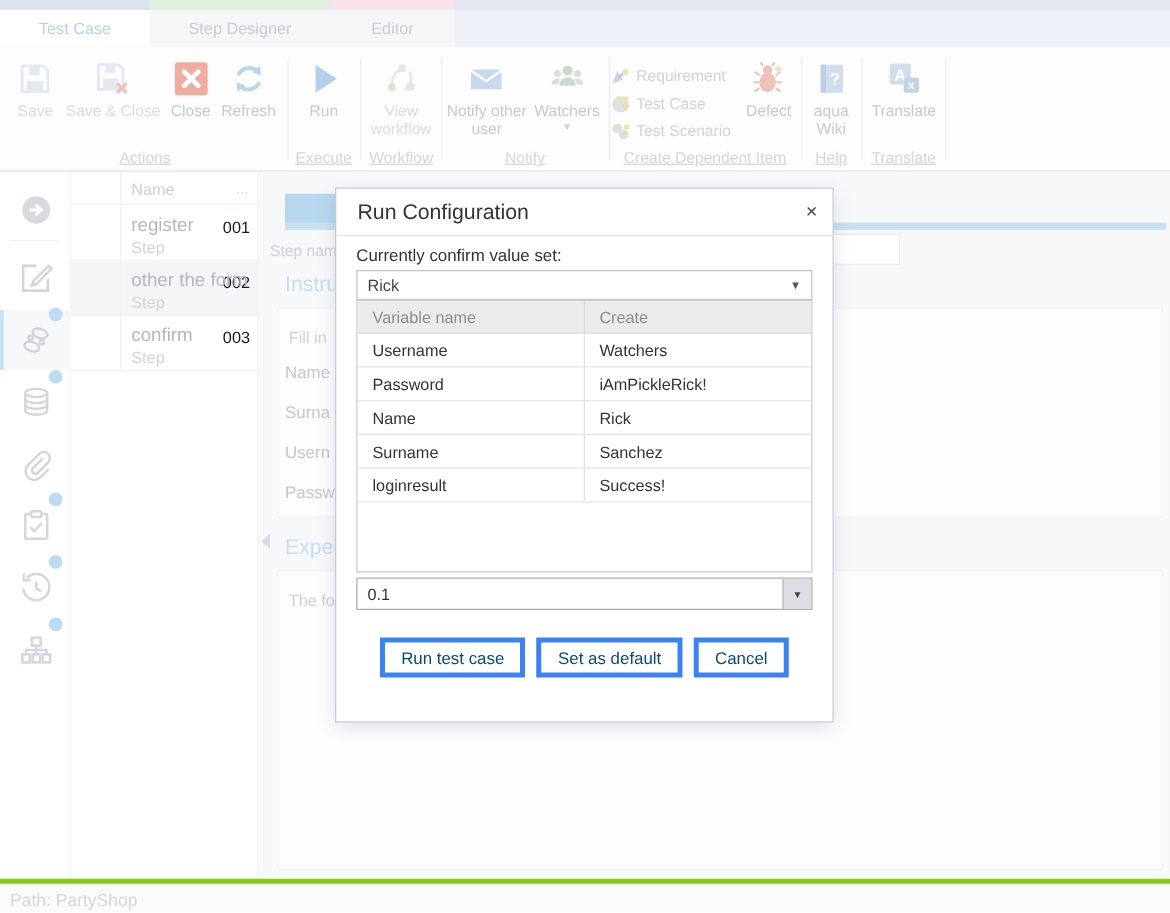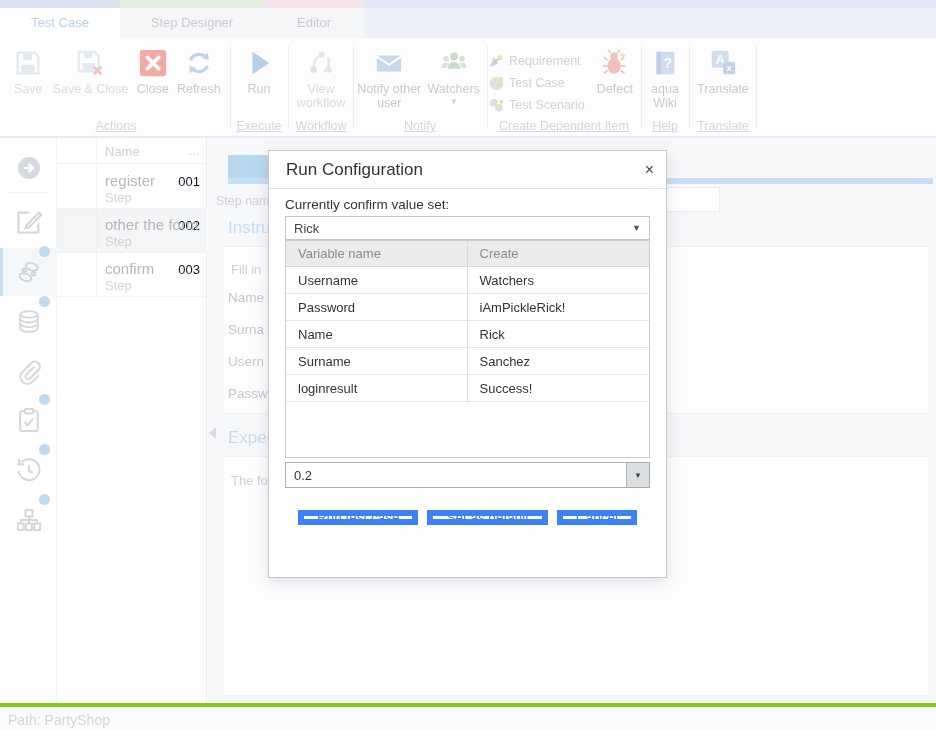--- a/index.html
+++ b/index.html
@@ -82,21 +82,21 @@
   .m-trow.head { height:26px; background:#ebebeb; color:#8c8c8c; border-bottom:1px solid #d9d9d9; }
   .m-cell { width:50%; padding-left:12px; overflow:hidden; white-space:nowrap; }
   .m-cell.c0 { border-right:1px solid #e0e0e0; height:100%; display:flex; align-items:center; }
   .m-trow.head .m-cell.c0 { border-right:1px solid #d9d9d9; }
   .m-label.l2 { margin-top:11px; }
   .m-combo { margin-top:4px; height:26px; border:1px solid #adadad; display:flex; align-items:center; background:#fff; }
   .m-combo .val { padding-left:8px; font-size:13px; color:#333; }
   .m-combo .cbtn { margin-left:auto; width:23px; height:24px; background:#dcdfe1; border-left:1px solid #b5b8ba; display:flex; align-items:center; justify-content:center; }
   .m-combo .cbtn span { font-size:8px; color:#444; }
   .m-btnrow { margin-top:22px; display:flex; justify-content:center; gap:9px; }
-  .m-btn { height:15px; background:#fff; border:6px solid #3b82f6; font-size:13.5px; color:#3b82f6; padding:0 13px; display:flex; align-items:center; cursor:pointer; font-family:"Liberation Sans",sans-serif; }
+  .m-btn { height:32px; background:#fff; border:4px solid #3b82f6; font-size:13.5px; color:#0c4a6e; padding:0 13px; display:flex; align-items:center; cursor:pointer; font-family:"Liberation Sans",sans-serif; }
   svg { display:block; }
 </style>
 </head>
 <body>
 
 <div id="app">
 
   <div class="strip blue"></div>
   <div class="strip green"></div>
   <div class="strip pink"></div>
@@ -459,21 +459,21 @@
         <div class="m-trow">
           <div class="m-cell c0">Surname</div>
           <div class="m-cell">Sanchez</div>
         </div>
         <div class="m-trow">
           <div class="m-cell c0">loginresult</div>
           <div class="m-cell">Success!</div>
         </div>
       </div>
       <div class="m-combo">
-        <span class="val">0.2</span>
+        <span class="val">0.1</span>
         <span class="cbtn">
             <span>▼</span>
           </span>
       </div>
       <div class="m-btnrow">
         <button class="m-btn">Run test case</button>
         <button class="m-btn">Set as default</button>
         <button class="m-btn">Cancel</button>
       </div>
     </div>

